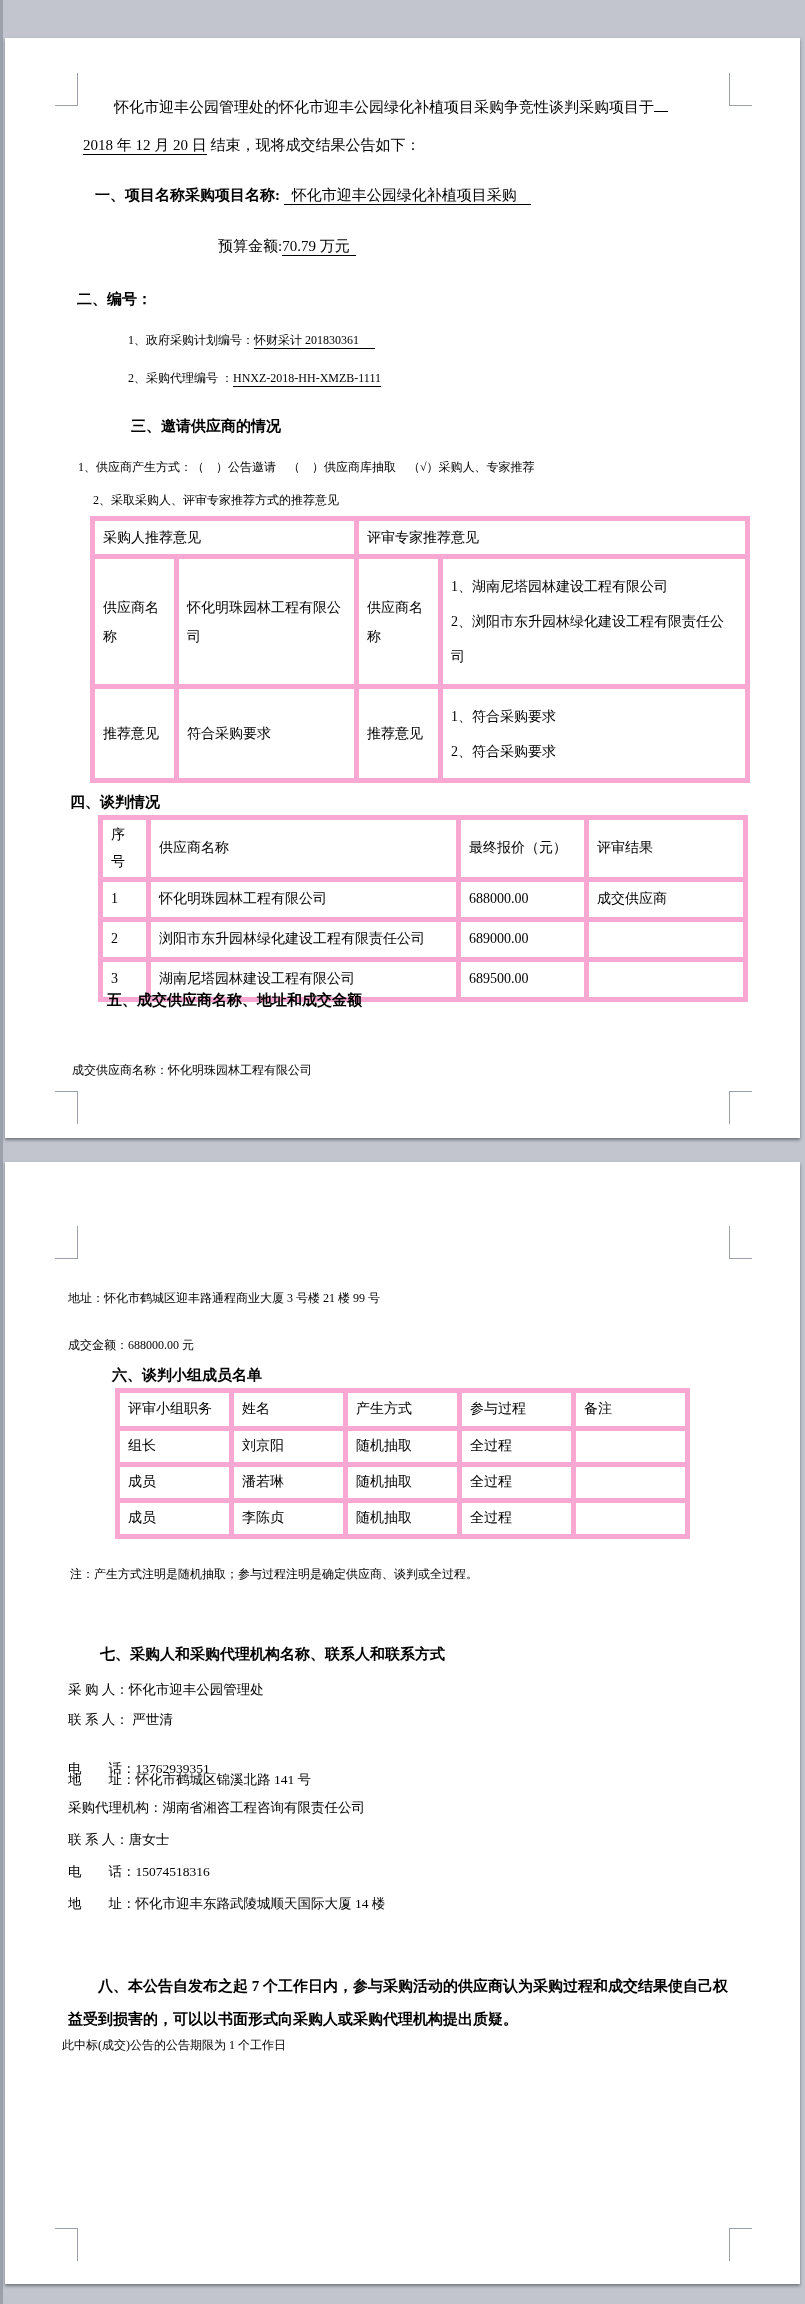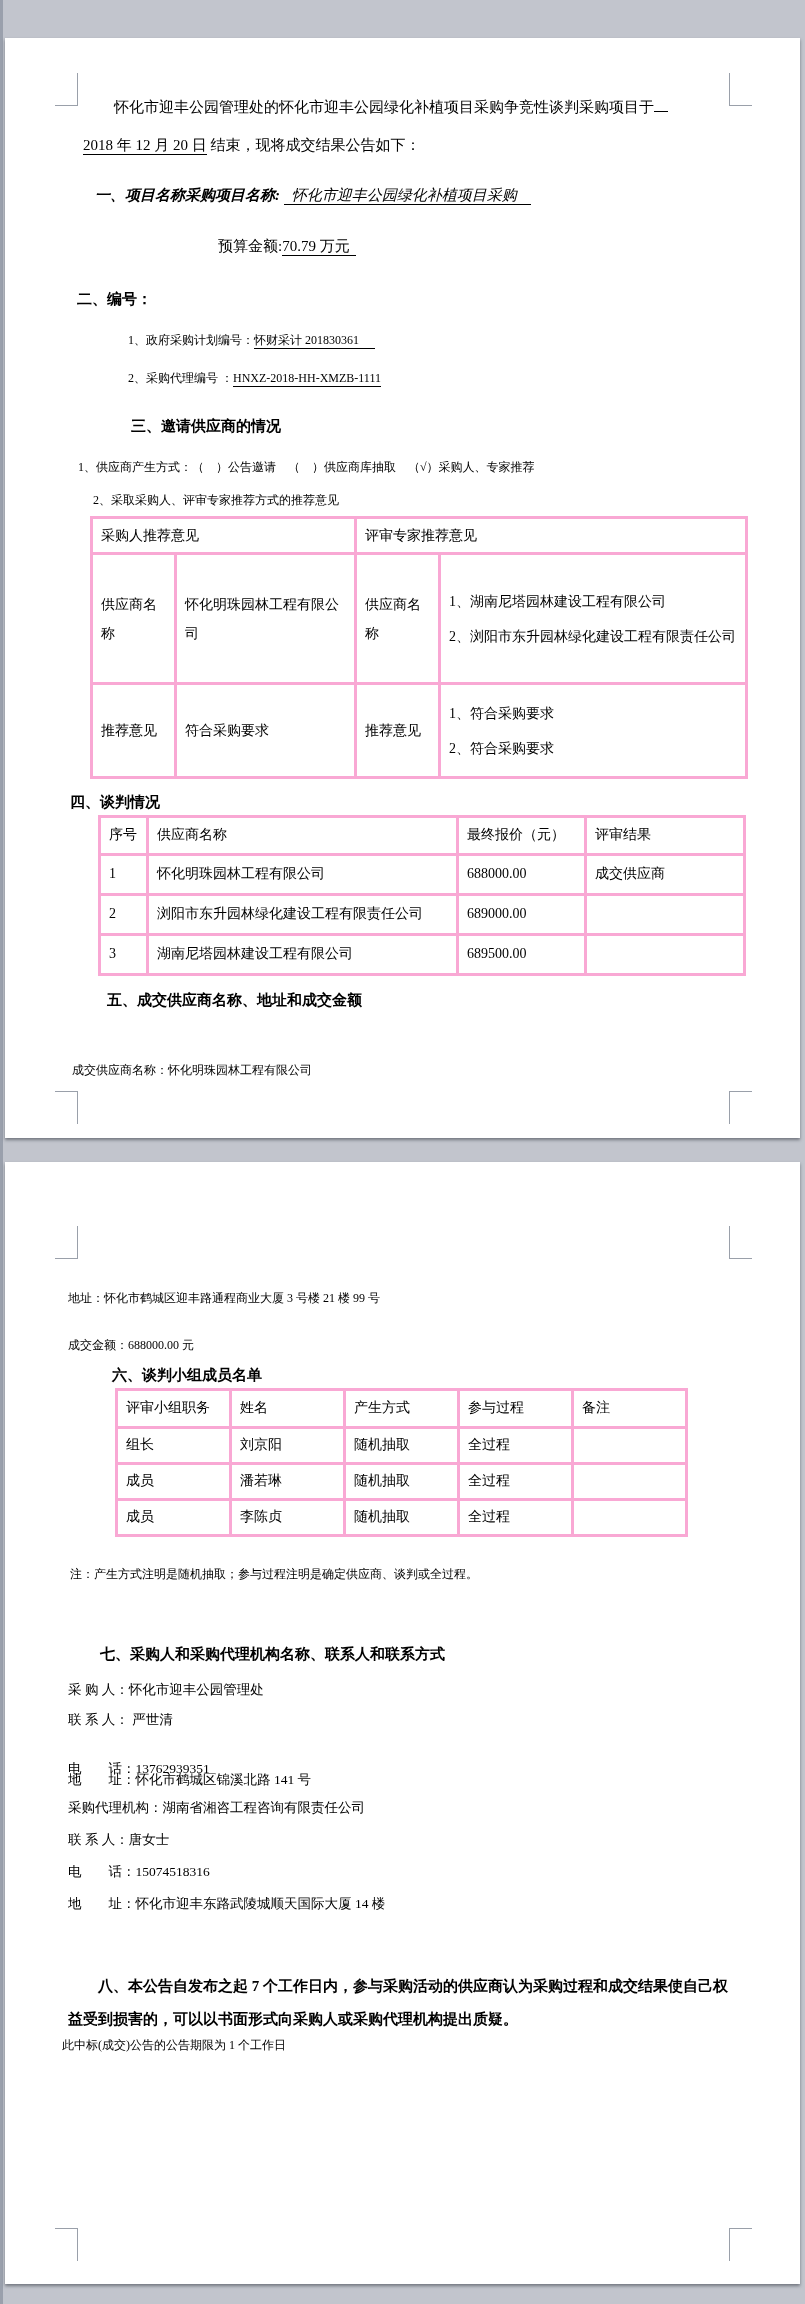--- a/index.html
+++ b/index.html
@@ -27,40 +27,40 @@
   .blk{position:absolute;white-space:nowrap;font-size:12px;line-height:1.25;}
   .para{white-space:normal;}
   .b{font-weight:bold;}
   .fs15{font-size:15px;}
   .fs13{font-size:13.5px;}
   .u{border-bottom:1px solid #000;padding-bottom:1px;}
   .upad{padding-left:8px;padding-right:14px;}
   .ulead{display:inline-block;width:14px;border-bottom:1px solid #000;height:1em;}
 
   table{border-collapse:collapse;table-layout:fixed;background:#fff;}
-  td{border:3px solid #f9a8d4;font-size:14px;padding:2px 8px;vertical-align:middle;
+  td{border:5px solid #f9a8d4;font-size:14px;padding:2px 8px;vertical-align:middle;
      overflow:hidden;word-break:break-all;line-height:1.9;}
   .t1 td{line-height:2.1;}
   .vlines div{line-height:2.5;}
 </style>
 </head>
 <body>
 
 <div class="left-edge"></div>
 
 <div class="page" id="page1">
   <div class="mark m-tl" style="left:50px;top:35px;"></div>
   <div class="mark m-tr" style="left:724px;top:35px;"></div>
   <div class="mark m-bl" style="left:50px;top:1053px;"></div>
   <div class="mark m-br" style="left:724px;top:1053px;"></div>
 
   <div class="blk fs15" style="left:109px;top:58px;"><span>怀化市迎丰公园管理处的怀化市迎丰公园绿化补植项目采购争竞性谈判采购项目于</span><span class="ulead"></span></div>
   <div class="blk fs15" style="left:78px;top:98px;"><span class="u">2018 年 12 月 20 日</span>&nbsp;<span>结束，现将成交结果公告如下：</span></div>
 
-  <div class="blk fs15" style="left:90px;top:148px;font-style:italic;"><span class="b">一、项目名称采购项目名称:</span>&nbsp;<span class="u upad">怀化市迎丰公园绿化补植项目采购</span></div>
+  <div class="blk fs15" style="left:90px;top:148px;"><span class="b">一、项目名称采购项目名称:</span>&nbsp;<span class="u upad">怀化市迎丰公园绿化补植项目采购</span></div>
   <div class="blk fs15" style="left:213px;top:199px;"><span>预算金额:</span><span class="u" style="padding-right:6px;">70.79 万元</span></div>
 
   <div class="blk fs15 b" style="left:72px;top:252px;">二、编号：</div>
   <div class="blk" style="left:123px;top:295px;"><span>1、政府采购计划编号：</span><span class="u" style="padding-right:16px;">怀财采计 201830361</span></div>
   <div class="blk" style="left:123px;top:333px;"><span>2、采购代理编号 ：</span><span class="u">HNXZ-2018-HH-XMZB-1111</span></div>
 
   <div class="blk fs15 b" style="left:126px;top:379px;">三、邀请供应商的情况</div>
   <div class="blk" style="left:73px;top:422px;">1、供应商产生方式：（　）公告邀请　（　）供应商库抽取　（√）采购人、专家推荐</div>
   <div class="blk" style="left:88px;top:455px;">2、采取采购人、评审专家推荐方式的推荐意见</div>
 

